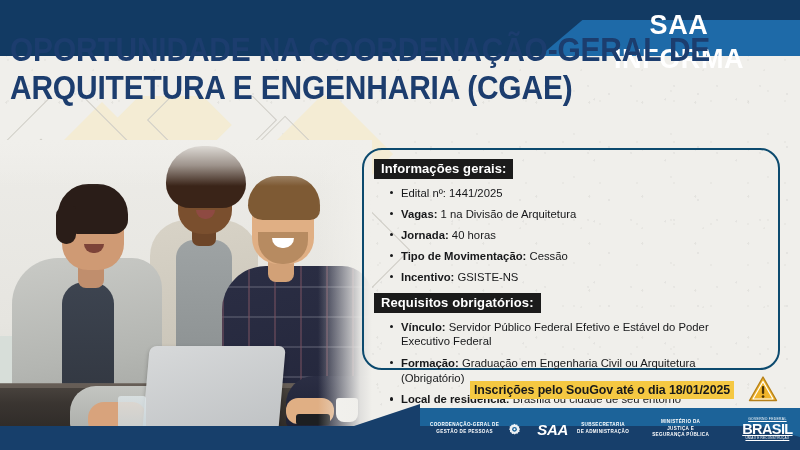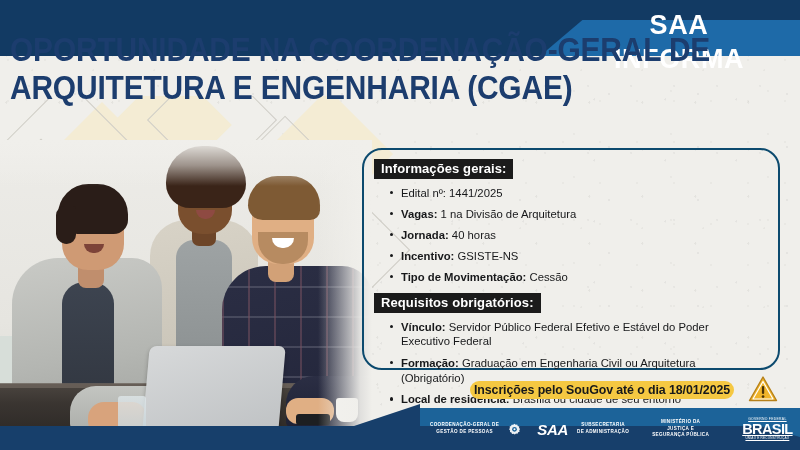--- a/index.html
+++ b/index.html
@@ -156,21 +156,21 @@
   .sec2{margin-top:2px;}
   .bullets.req li{margin-bottom:7px;line-height:1.3;}
 
   
   .insc{
     position:absolute;left:470px;top:381px;height:18px;
     display:flex;align-items:center;
   }
   .insc .hl{
     background:#f5c842;color:#17181a;font-size:12.4px;font-weight:700;
-    padding:2px 4px;letter-spacing:-.1px;white-space:nowrap;border-radius:9px;
+    padding:2px 4px;letter-spacing:-.1px;white-space:nowrap;
   }
   .warn{position:absolute;left:748px;top:375px;width:30px;height:28px;}
 
   
   .foot-blue{
     position:absolute;left:352px;top:408px;width:448px;height:42px;background:#1c6399;
     clip-path:polygon(64px 0,448px 0,448px 42px,0 42px);
   }
   .foot-navy{
     position:absolute;left:0;top:426px;width:800px;height:24px;background:#173f6b;
@@ -275,22 +275,22 @@
     <span class="l">ARQUITETURA E ENGENHARIA (CGAE)</span>
   </div>
 
   <div class="card">
     <div class="card-inner">
       <div class="sec-head">Informações gerais:</div>
       <ul class="bullets" id="list-gerais">
           <li><span>Edital nº: 1441/2025</span></li>
           <li><b>Vagas: </b><span>1 na Divisão de Arquitetura</span></li>
           <li><b>Jornada: </b><span>40 horas</span></li>
+          <li><b>Tipo de Movimentação: </b><span>Cessão</span></li>
           <li><b>Incentivo: </b><span>GSISTE-NS</span></li>
-          <li><b>Tipo de Movimentação: </b><span>Cessão</span></li>
         </ul>
 
       <div class="sec-head sec2">Requisitos obrigatórios:</div>
       <ul class="bullets req" id="list-req">
           <li><b>Vínculo: </b><span>Servidor Público Federal Efetivo e Estável do Poder Executivo Federal</span></li>
           <li><b>Formação: </b><span>Graduação em Engenharia Civil ou Arquitetura (Obrigatório)</span></li>
           <li><b>Local de residência: </b><span>Brasília ou cidade de seu entorno</span></li>
         </ul>
     </div>
   </div>

